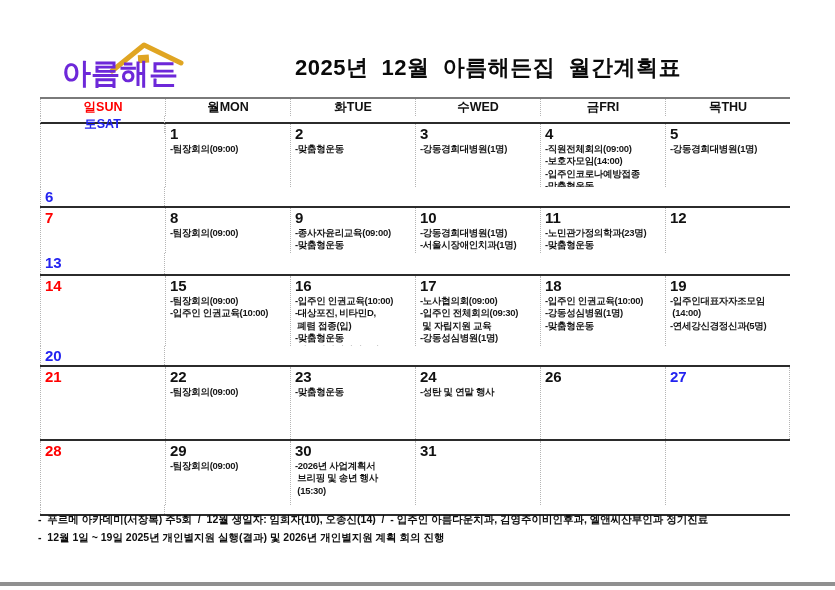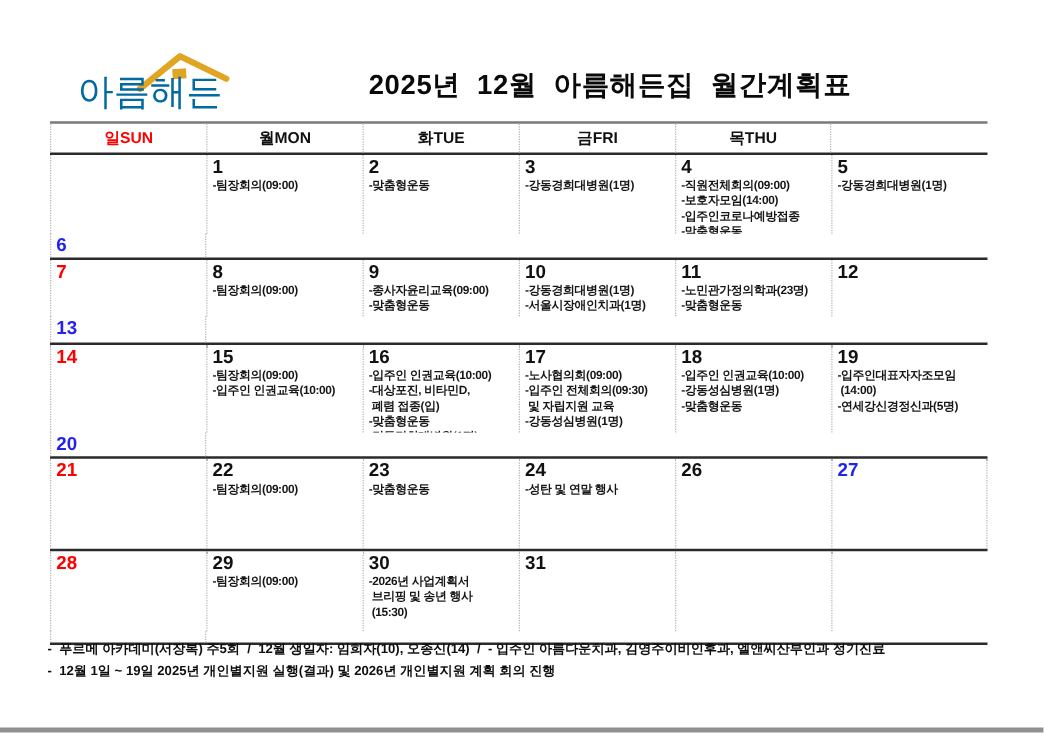--- a/index.html
+++ b/index.html
@@ -4,22 +4,22 @@
 <style>
   html,body{margin:0;padding:0;background:#fff;}
   .page{
     position:relative;width:835px;height:590px;background:#ffffff;overflow:hidden;
     font-family:"Liberation Sans","DejaVu Sans",sans-serif;color:#111;
   }
   
   .logo{position:absolute;left:62px;top:40px;width:150px;height:54px;}
   .logo-roof{position:absolute;left:46px;top:0px;}
   .logo-text{
-    position:absolute;left:0;bottom:0;font-size:29px;font-weight:400;
-    color:#0369a1;letter-spacing:0px;white-space:nowrap;
+    position:absolute;left:0;bottom:0;font-size:29px;font-weight:700;
+    color:#6d28d9;letter-spacing:0px;white-space:nowrap;
   }
   .page-title{
     position:absolute;left:488px;top:53px;transform:translateX(-50%);
     font-size:22px;font-weight:800;color:#0a0a0a;white-space:pre;letter-spacing:.5px;
   }
   
   .cal{position:absolute;left:40px;top:97px;width:750px;}
   .cal-row{display:grid;grid-template-columns:repeat(6,1fr);border-bottom:2px solid var(--grid,#2b2b2b);}
   .cal-head{border-top:2px solid #7a7a7a;height:23px;}
   .head-cell{
@@ -56,22 +56,24 @@
     <span class="logo-text">아름해든</span>
   </div>
 
   <div class="page-title">2025년  12월  아름해든집  월간계획표</div>
 
   <div class="cal">
     <div class="cal-row cal-head">
         <div class="head-cell" style="color: rgb(255, 0, 0);">일SUN</div>
         <div class="head-cell" style="color: rgb(17, 17, 17); text-align: center;">월MON</div>
         <div class="head-cell" style="color: rgb(17, 17, 17);">화TUE</div>
+        <div class="head-cell" style="color: rgb(17, 17, 17);">수WED</div>
         <div class="head-cell" style="color: rgb(17, 17, 17);">금FRI</div>
         <div class="head-cell" style="color: rgb(17, 17, 17);">목THU</div>
+        <div class="head-cell" style="color: rgb(35, 35, 240);">토SAT</div>
       </div>
     <div>
         <div class="cal-row week-row w0">
           <div class="cell"></div>
           <div class="cell"><span class="day-num wk">1</span><div class="ev">-팀장회의(09:00)</div></div>
           <div class="cell"><span class="day-num wk">2</span><div class="ev">-맞춤형운동</div></div>
           <div class="cell"><span class="day-num wk">3</span><div class="ev">-강동경희대병원(1명)</div></div>
           <div class="cell"><span class="day-num wk">4</span><div class="ev">-직원전체회의(09:00)</div><div class="ev">-보호자모임(14:00)</div><div class="ev">-입주인코로나예방접종</div><div class="ev">-맞춤형운동</div></div>
           <div class="cell"><span class="day-num wk">5</span><div class="ev">-강동경희대병원(1명)</div></div>
           <div class="cell"><span class="day-num sat">6</span></div>

